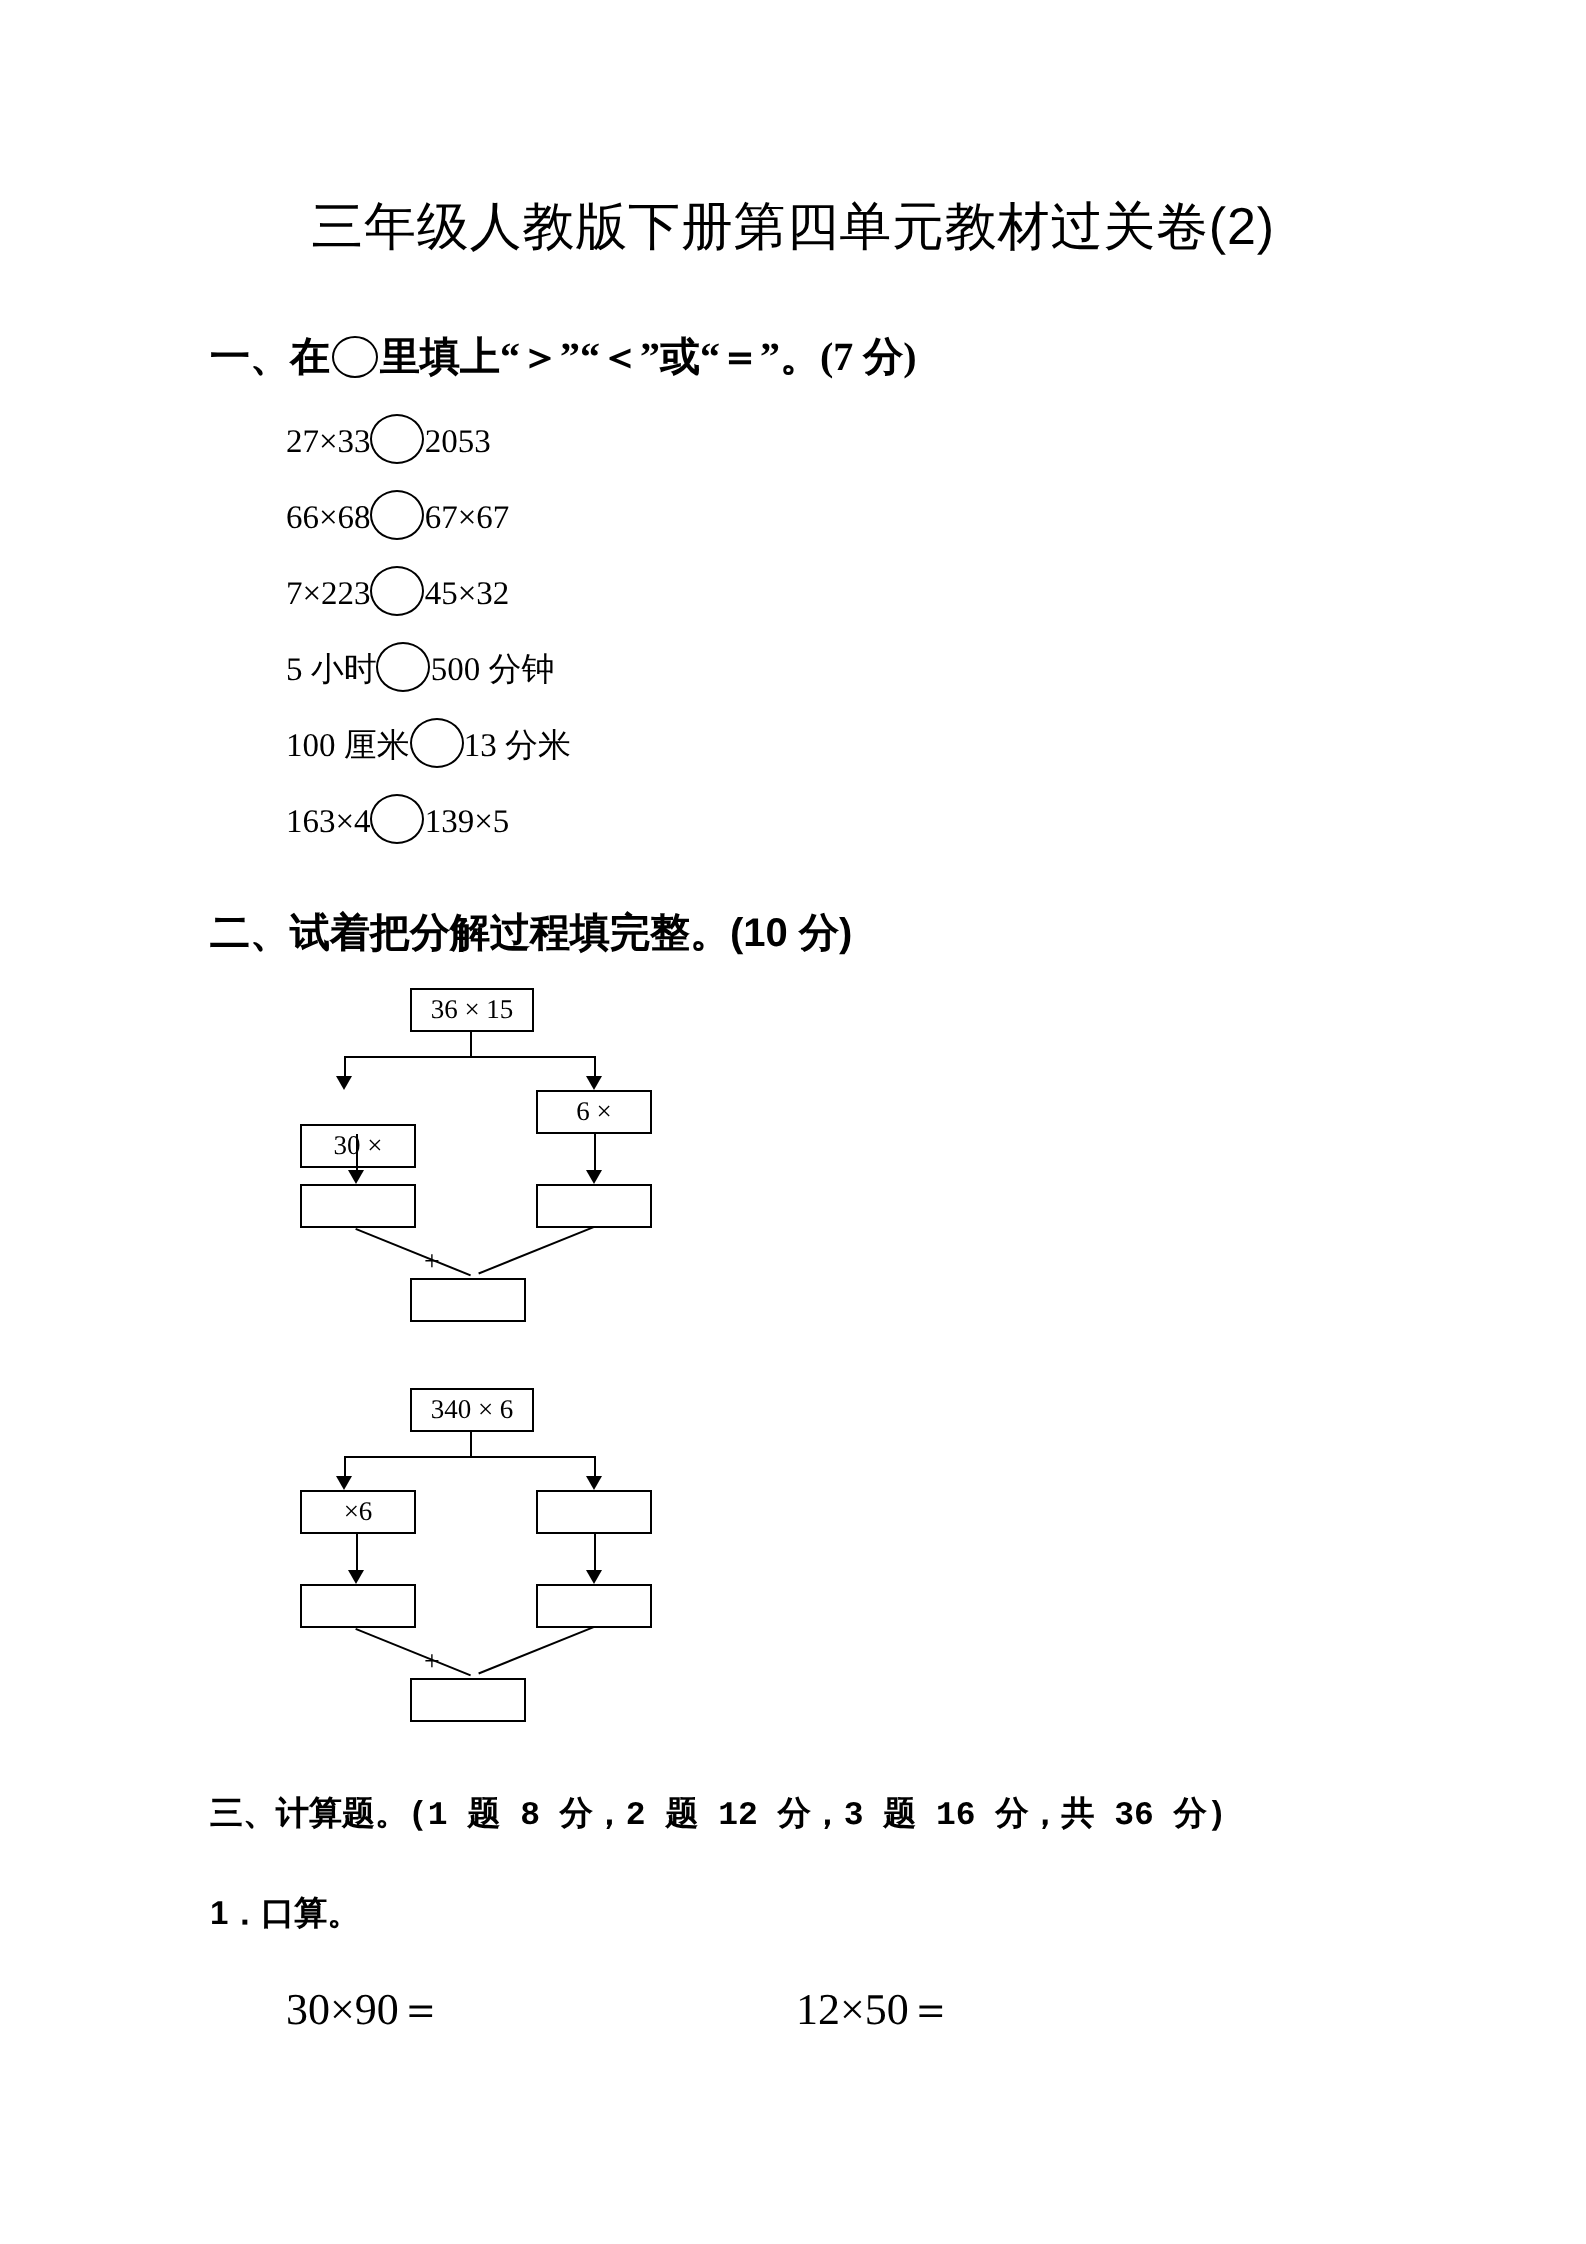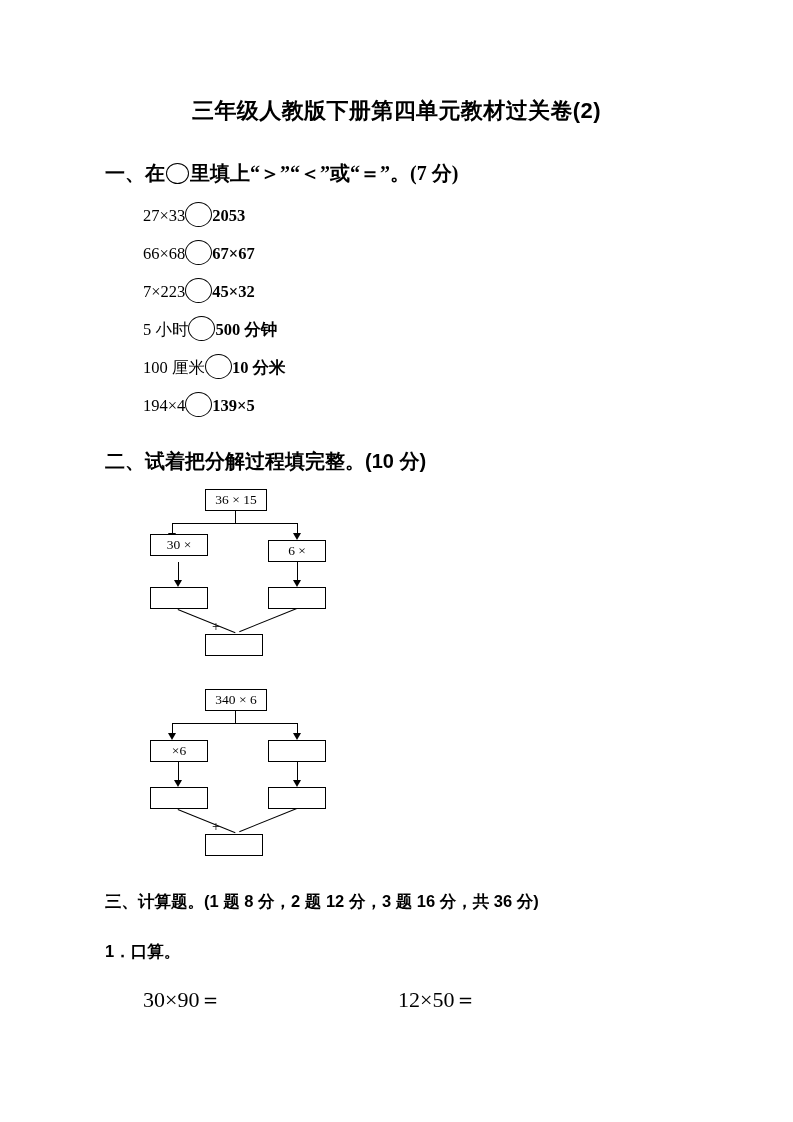--- a/index.html
+++ b/index.html
@@ -18,22 +18,22 @@
   .page {
     position: relative;
     width: 793px;
     height: 1122px;
     box-sizing: border-box;
     padding: 0 105px;
   }
   .doc-title {
     text-align: center;
     font-family: "Liberation Sans", sans-serif;
-    font-weight: bold;
-    font-size: 22px;
+    font-weight: normal;
+    font-size: 26px;
     letter-spacing: 0.4px;
     margin-top: 96px;
     margin-bottom: 0;
   }
   .section-head {
     font-family: "Liberation Sans", sans-serif;
     font-weight: bold;
     font-size: 20px;
     margin-top: 34px;
     margin-bottom: 0;
@@ -70,21 +70,21 @@
   .cmp-left { display: inline-block; }
   .cmp-circle {
     display: inline-block;
     width: 25px;
     height: 23px;
     border: 1.3px solid #000;
     border-radius: 50%;
     vertical-align: -6px;
     margin: 0 0px;
   }
-  .cmp-right { display: inline-block; font-weight: bold; }
+  .cmp-right { display: inline-block; }
 
   
   .flow-wrap {
     position: relative;
     margin-left: 45px;
     width: 260px;
   }
   .flow1 { height: 172px; margin-top: 14px; }
   .flow2 { height: 172px; margin-top: 28px; }
   .box {
@@ -119,21 +119,21 @@
   }
   .diag {
     position: absolute;
     height: 1.3px;
     background: #000;
     transform-origin: 0 0;
   }
 
   
   .q-line {
-    font-family: Liberation Sans, sans-serif;
+    font-family: Liberation Mono, monospace;
     font-weight: bold;
     font-size: 16.5px;
     margin-top: 30px;
     white-space: nowrap;
   }
   .sub-q {
     font-family: "Liberation Sans", sans-serif;
     font-weight: bold;
     font-size: 16.5px;
     margin-top: 28px;
@@ -165,43 +165,43 @@
     <li class="compare-row">
       <span class="cmp-left">66×68</span><span class="cmp-circle"></span><span class="cmp-right">67×67</span>
     </li>
     <li class="compare-row">
       <span class="cmp-left">7×223</span><span class="cmp-circle"></span><span class="cmp-right">45×32</span>
     </li>
     <li class="compare-row">
       <span class="cmp-left">5 小时</span><span class="cmp-circle"></span><span class="cmp-right">500 分钟</span>
     </li>
     <li class="compare-row">
-      <span class="cmp-left">100 厘米</span><span class="cmp-circle"></span><span class="cmp-right">10 分米</span>
-    </li>
-    <li class="compare-row">
-      <span class="cmp-left">194×4</span><span class="cmp-circle"></span><span class="cmp-right">139×5</span>
+      <span class="cmp-left">100 厘米</span><span class="cmp-circle"></span><span class="cmp-right">13 分米</span>
+    </li>
+    <li class="compare-row">
+      <span class="cmp-left">163×4</span><span class="cmp-circle"></span><span class="cmp-right">139×5</span>
     </li>
   </ul>
 
   <div class="section-head">二、试着把分解过程填完整。(10 分)</div>
 
   <div class="flow-wrap flow1">
     <div class="box" style="left:55px; top:0px; width:62px; height:22px;">36 × 15</div>
 
     <div class="ln vline" style="left:85px; top:22px; height:12px;"></div>
 
     <div class="ln hline" style="left:22px; top:34px; width:126px;"></div>
 
     <div class="ln vline" style="left:22px; top:34px; height:13px;"></div>
     <div class="arrow-down" style="left:18px; top:44px;"></div>
 
     <div class="ln vline" style="left:147px; top:34px; height:13px;"></div>
     <div class="arrow-down" style="left:143px; top:44px;"></div>
 
-    <div class="box" style="left:0px; top:45px; width:58px; height:22px;">30 ×</div>
+    <div class="box" style="left:0px; top:68px; width:58px; height:22px;">30 ×</div>
     <div class="box" style="left:118px; top:51px; width:58px; height:22px;">6 ×</div>
 
     <div class="ln vline" style="left:28px; top:73px; height:21px;"></div>
     <div class="arrow-down" style="left:24px; top:91px;"></div>
     <div class="ln vline" style="left:147px; top:73px; height:21px;"></div>
     <div class="arrow-down" style="left:143px; top:91px;"></div>
 
     <div class="box" style="left:0px; top:98px; width:58px; height:22px;"></div>
     <div class="box" style="left:118px; top:98px; width:58px; height:22px;"></div>
 

